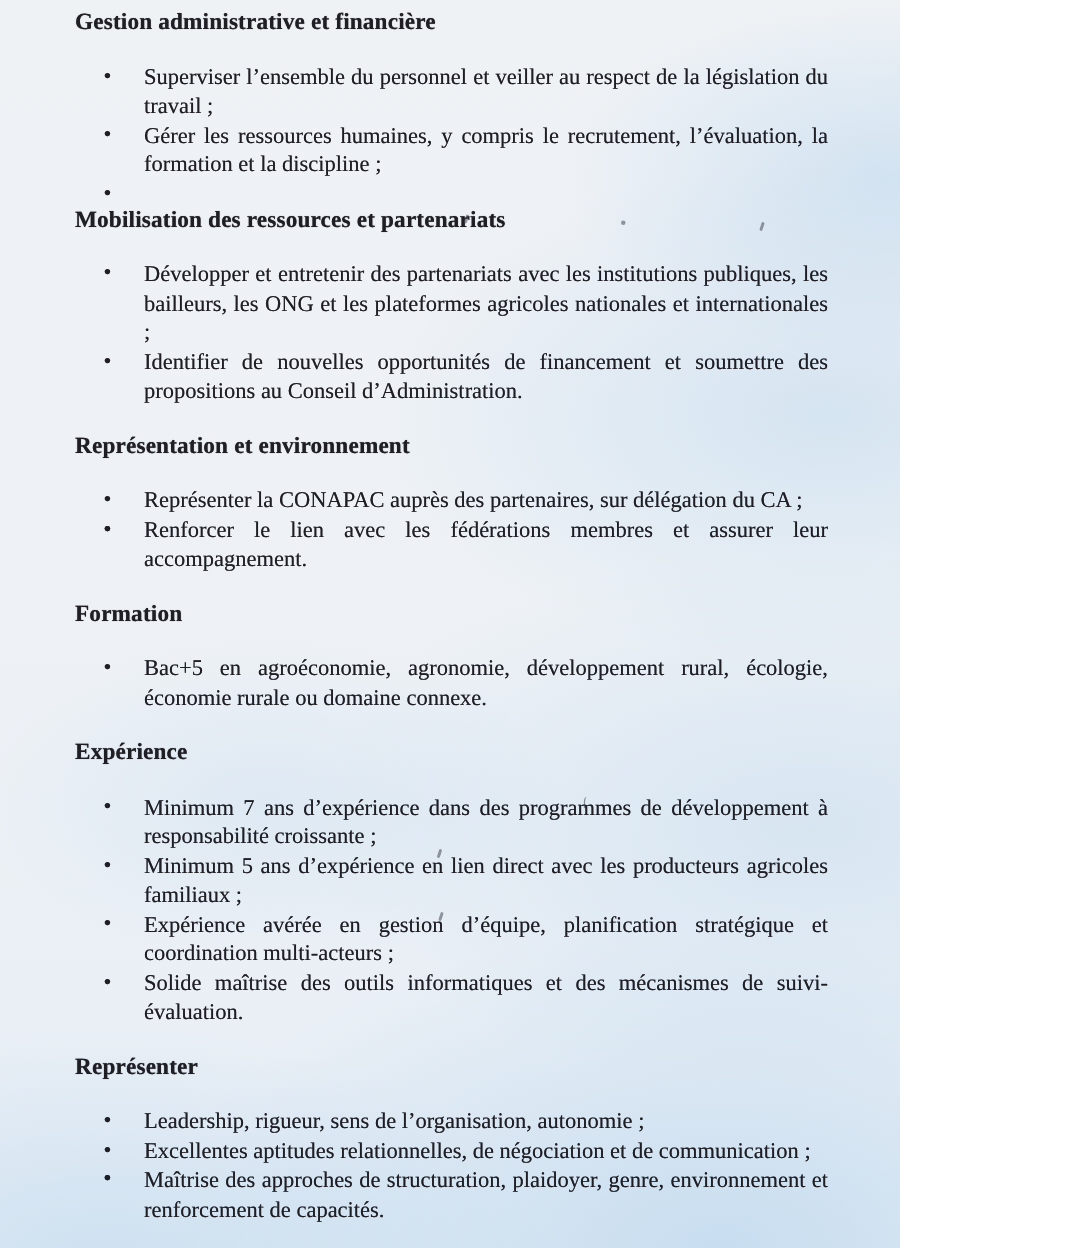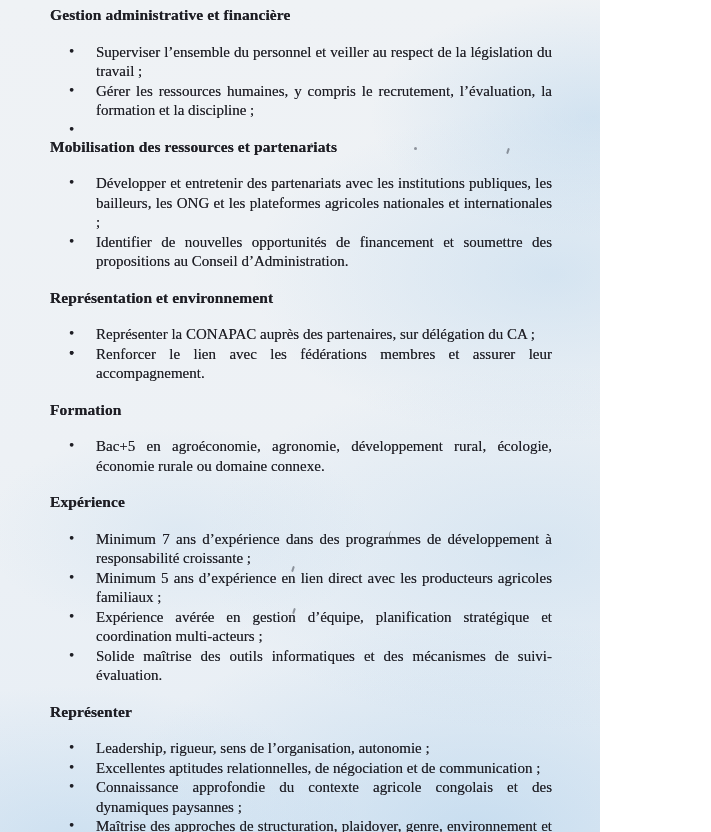--- a/index.html
+++ b/index.html
@@ -172,21 +172,20 @@
     <span class="bullet-text">Leadership, rigueur, sens de l’organisation, autonomie ;</span>
   </li>
 
   <li class="bullet-item">
     <span class="bullet-glyph">•</span>
     <span class="bullet-text">Excellentes aptitudes relationnelles, de négociation et de communication ;</span>
   </li>
 
   <li class="bullet-item">
     <span class="bullet-glyph">•</span>
-    <span class="bullet-text">Connaissance approfondie du contexte agricole congolais et des dynamiques paysannes ;</span>
   </li>
 
   <li class="bullet-item">
     <span class="bullet-glyph">•</span>
     <span class="bullet-text">Maîtrise des approches de structuration, plaidoyer, genre, environnement et renforcement de capacités.</span>
   </li>
 </ul>
   </section>
 </div>
 

